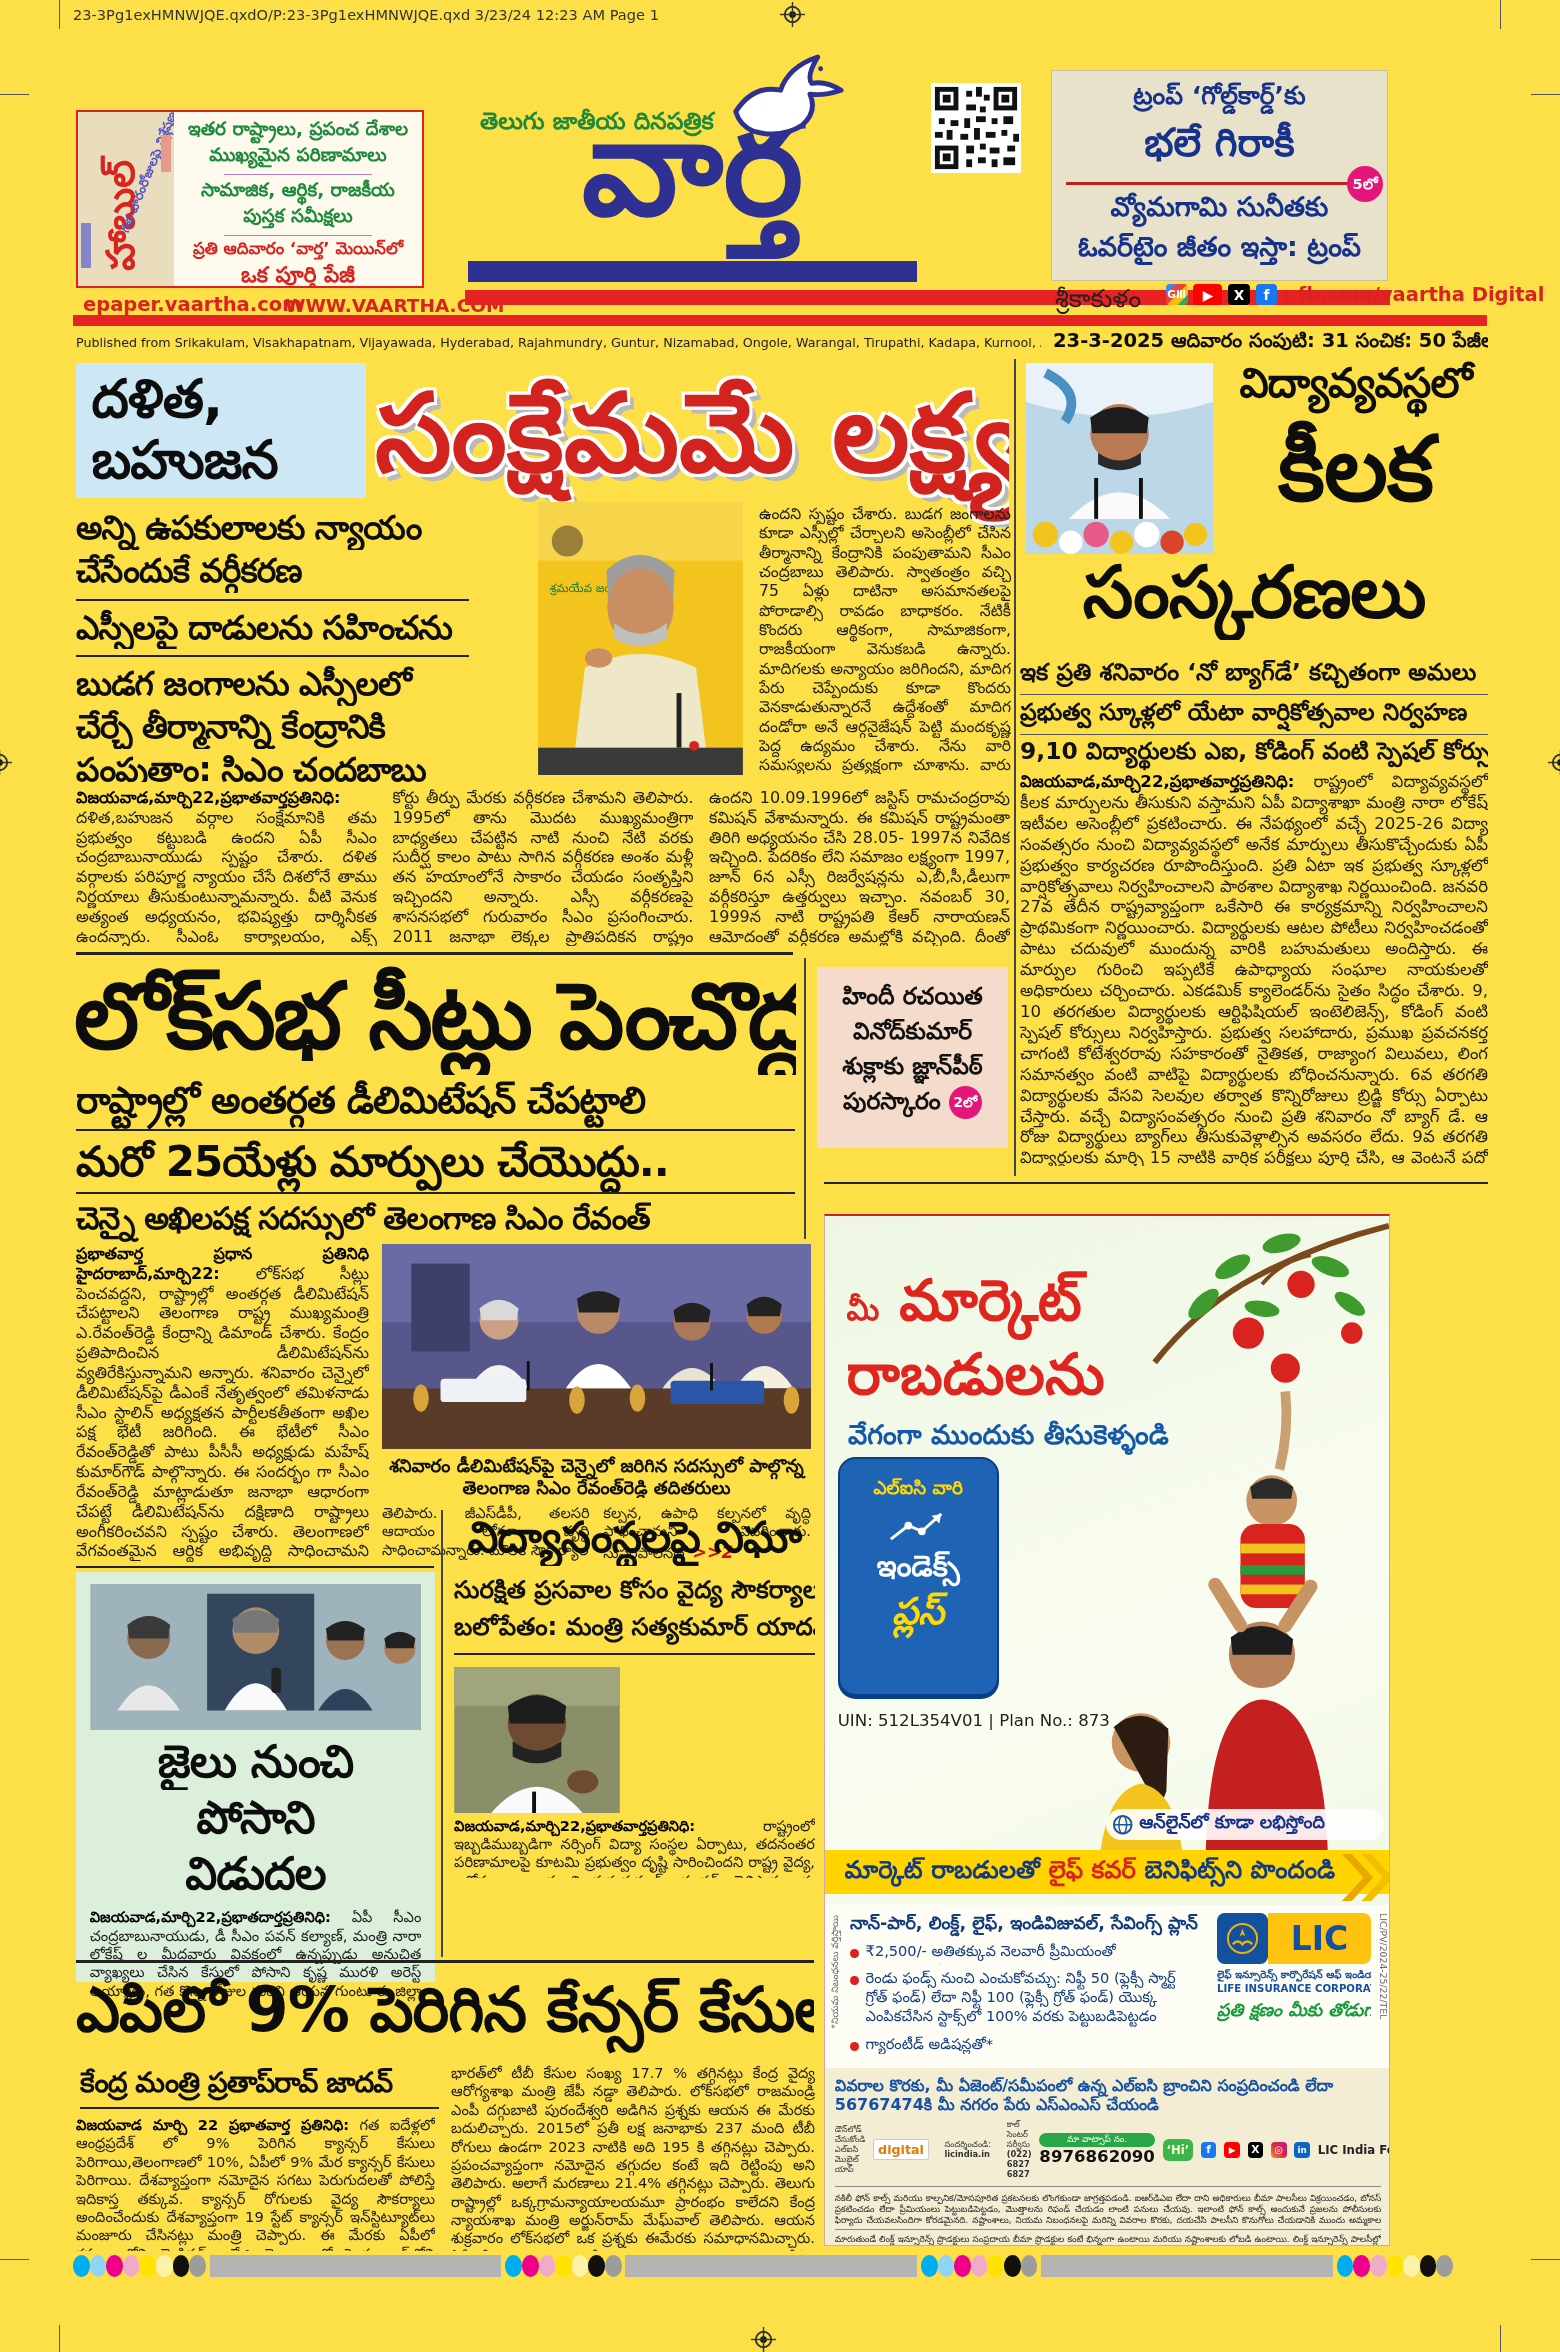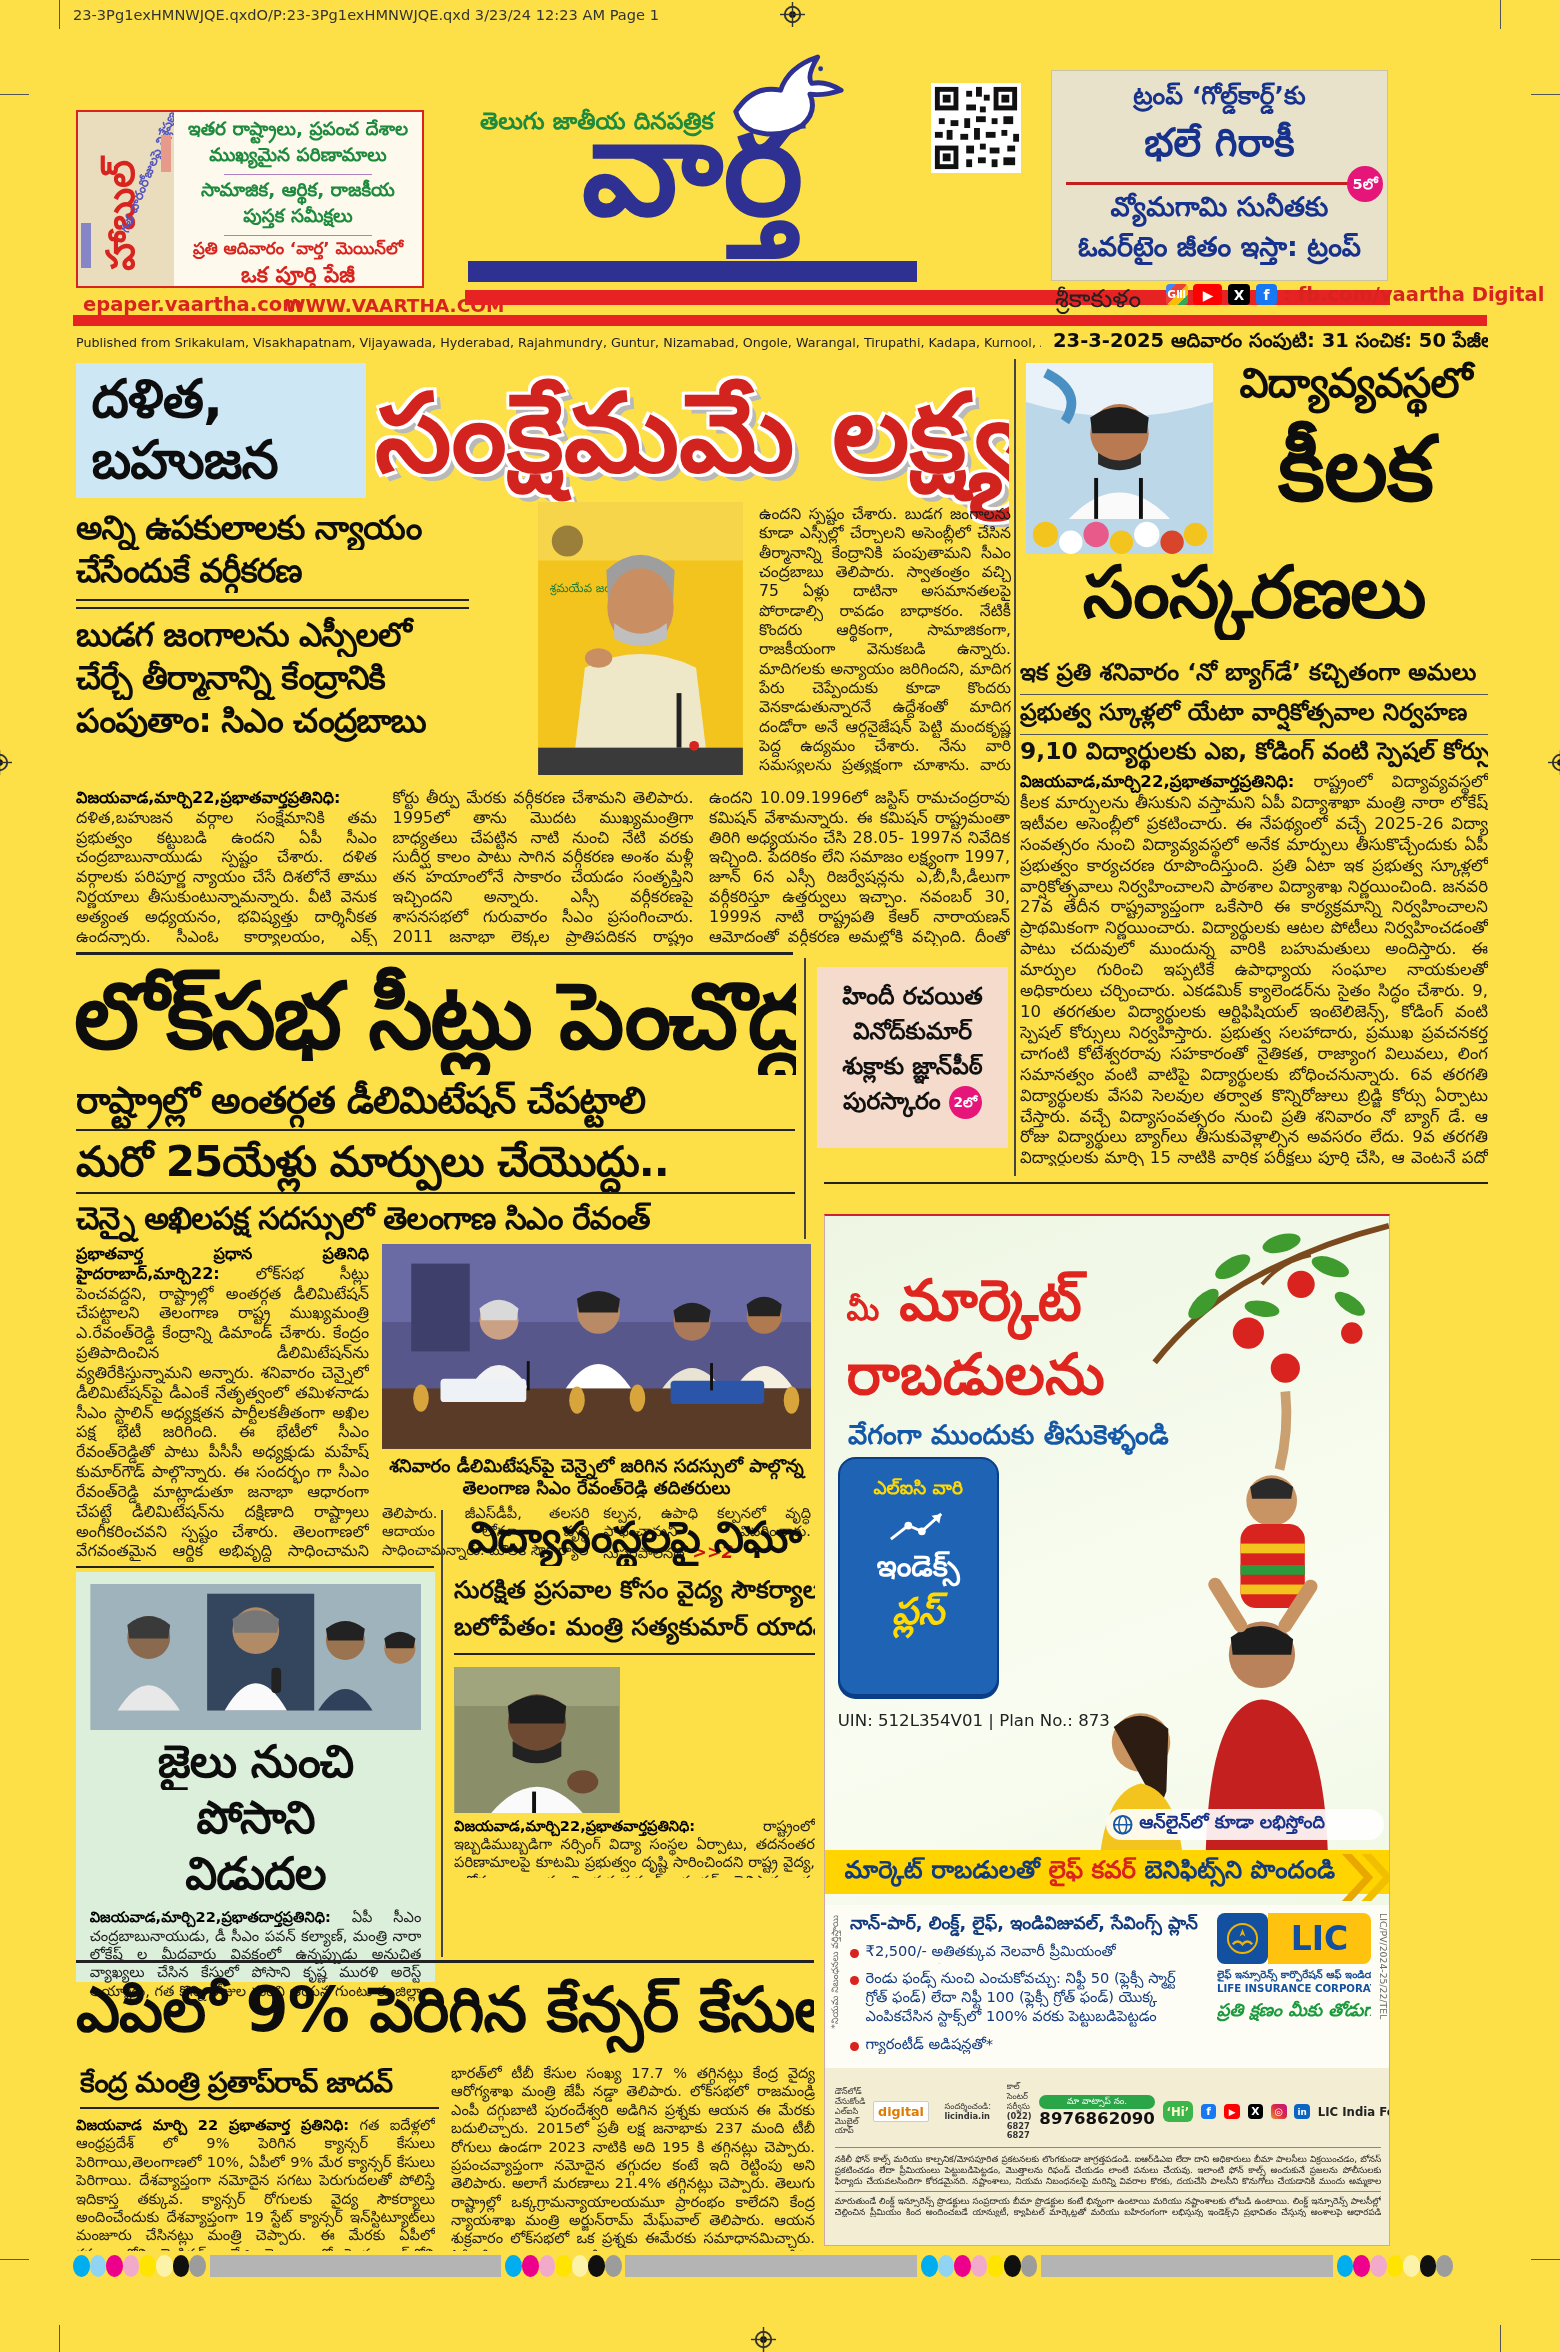--- a/index.html
+++ b/index.html
@@ -169,20 +169,21 @@
   <div class="abs boxed ovh" style="left:76px;top:363px;width:290px;height:135px;background:#cde7f4;padding:5.9px 0 0 15.6px;">
     <div class="hl-black nw" style="font-size:53px;line-height:1.15;">దళిత,</div>
     <div class="hl-black nw" style="font-size:53px;line-height:1.15;">బహుజన</div>
   </div>
   <div class="abs hl-main nw ovh center" style="left:375px;top:363px;width:634px;height:164px;font-size:109px;line-height:1.3;">సంక్షేమమే లక్ష్యం</div>
 
   <div class="abs ovh" style="left:76px;top:507px;width:447px;height:275px;">
     <div class="hl-black nw ovh" style="font-size:33px;line-height:1.3;">అన్ని ఉపకులాలకు న్యాయం</div>
     <div class="hl-black nw ovh" style="font-size:33px;line-height:1.3;">చేసేందుకే వర్గీకరణ</div>
     <div class="rule" style="width:88%;margin:5.9px 0;"></div>
+    <div class="hl-black nw ovh" style="font-size:33px;line-height:1.3;">ఎస్సీలపై దాడులను సహించను</div>
     <div class="rule" style="width:88%;margin:5.9px 0;"></div>
     <div class="hl-black nw ovh" style="font-size:33px;line-height:1.3;">బుడగ జంగాలను ఎస్సీలలో</div>
     <div class="hl-black nw ovh" style="font-size:33px;line-height:1.3;">చేర్చే తీర్మానాన్ని కేంద్రానికి</div>
     <div class="hl-black nw ovh" style="font-size:33px;line-height:1.3;">పంపుతాం: సిఎం చంద్రబాబు</div>
   </div>
 
   <svg class="abs" style="left:538px;top:502px;width:205px;height:273px;" viewBox="0 0 210 280">
     <rect width="210" height="280" fill="#f2c41d"></rect>
     <rect width="210" height="60" fill="#f7d54a"></rect>
     <circle cx="30" cy="40" r="16" fill="#5b4632" opacity="0.6"></circle>
@@ -442,20 +443,21 @@
           <div class="b" style="flex:1;background:#ffc20e;color:#1450a0;font-size:33px;display:flex;align-items:center;justify-content:center;border-radius:0 7.8px 7.8px 0;">LIC</div>
         </div>
         <div class="b nw ovh" style="font-size:10.2px;color:#1450a0;margin-top:4.9px;">లైఫ్ ఇన్సూరెన్స్ కార్పొరేషన్ ఆఫ్ ఇండియా</div>
         <div class="b nw ovh" style="font-size:10.2px;color:#1450a0;">LIFE INSURANCE CORPORATION OF INDIA</div>
         <div class="b nw ovh" style="font-size:17.6px;color:#1b9a3c;font-style:italic;margin-top:5.9px;">ప్రతి క్షణం మీకు తోడుగా</div>
       </div>
       <div style="position:absolute;right:2px;top:7.8px;writing-mode:vertical-rl;font-size:9.3px;color:#666;">LIC/PV/2024-25/22/TEL</div>
     </div>
 
     <div style="position:absolute;left:0;top:852px;width:566px;height:179px;background:#f3edd3;padding:7.8px 9.8px;box-sizing:border-box;">
+      <div class="b ovh" style="font-size:16px;color:#1450a8;line-height:1.2;max-height:39px;">వివరాల కొరకు, మీ ఏజెంట్/సమీపంలో ఉన్న ఎల్ఐసి బ్రాంచిని సంప్రదించండి లేదా 56767474కి మీ నగరం పేరు ఎస్ఎంఎస్ చేయండి</div>
       <div style="display:flex;align-items:center;gap:7.8px;margin-top:5.9px;">
         <div style="font-size:8.3px;color:#333;line-height:1.2;">
           <div>డౌన్‌లోడ్ చేసుకోండి</div>
           <div>ఎల్ఐసి మొబైల్ యాప్</div>
         </div>
         <div class="b" style="font-size:12.7px;color:#e07b00;background:#fff;border:1px solid #ccc;border-radius:2px;padding:2px 3.9px;">digital</div>
         <svg width="19.5" height="19.5" viewBox="0 0 22 22">
           <circle cx="11" cy="11" r="9" fill="none" stroke="#1558a8" stroke-width="2"></circle>
             <line x1="2" y1="11" x2="20" y2="11" stroke="#1558a8" stroke-width="1.5"></line>
           <ellipse cx="11" cy="11" rx="4" ry="9" fill="none" stroke="#1558a8" stroke-width="1.5"></ellipse>

